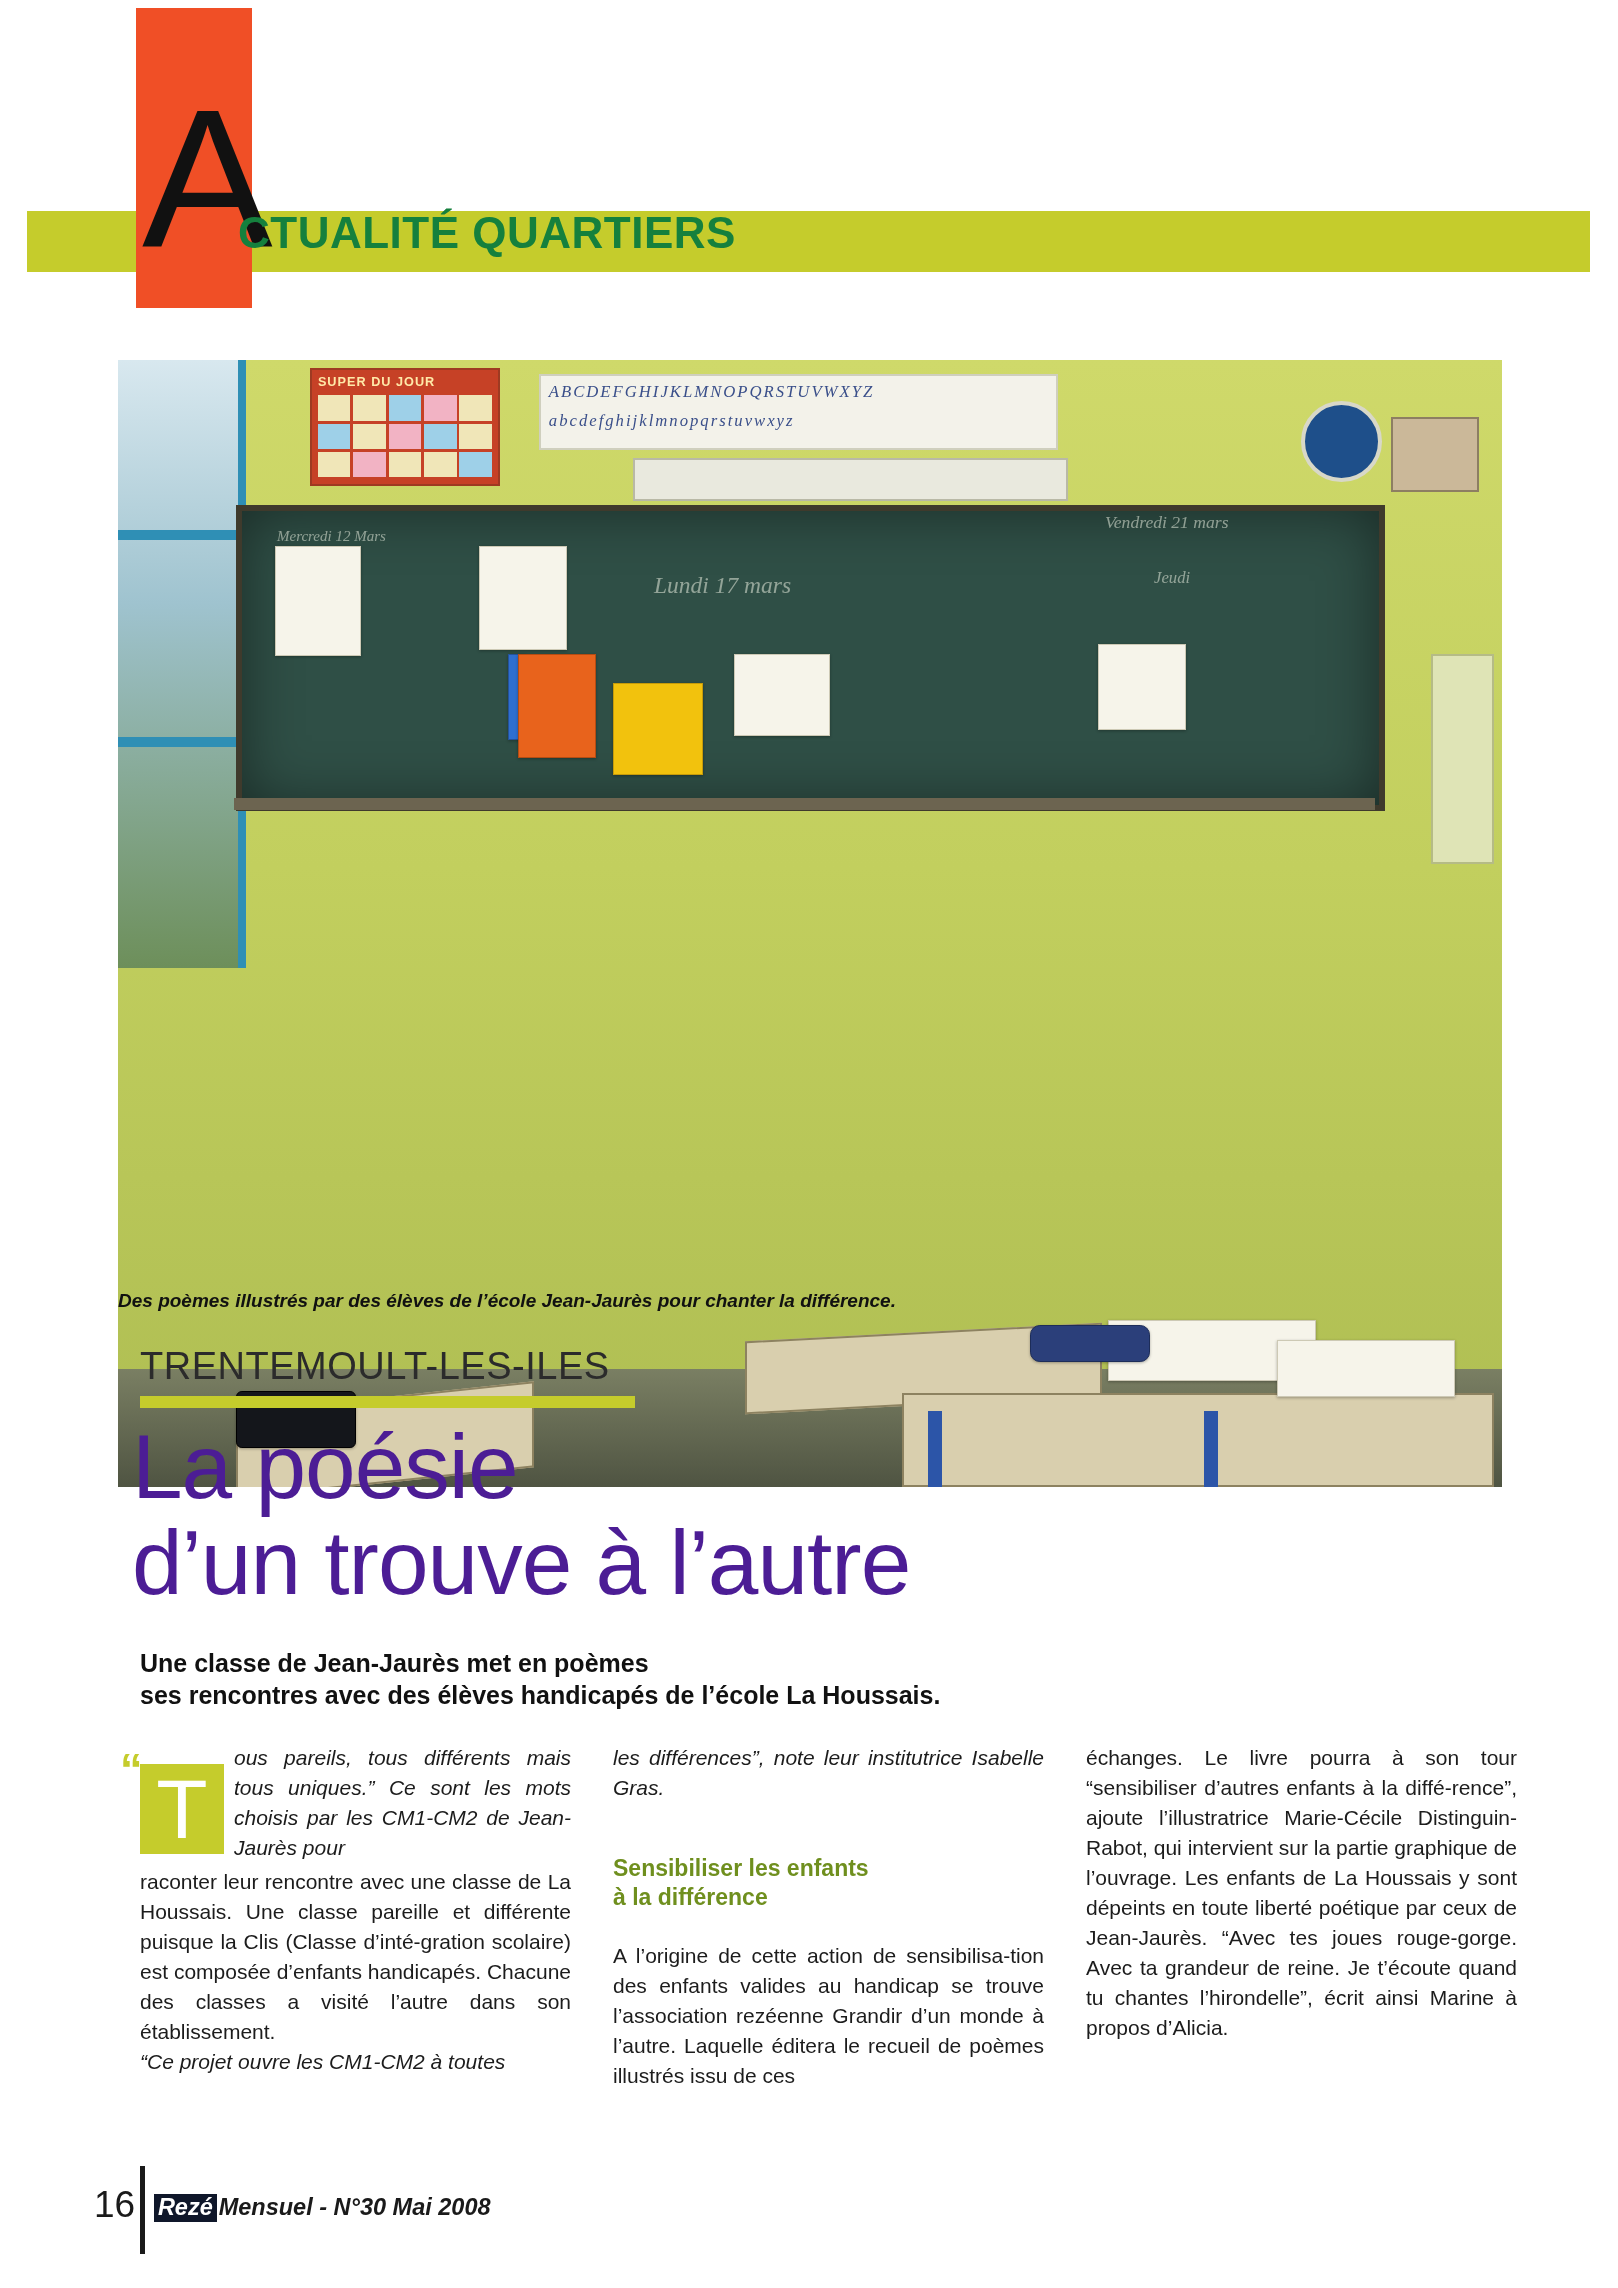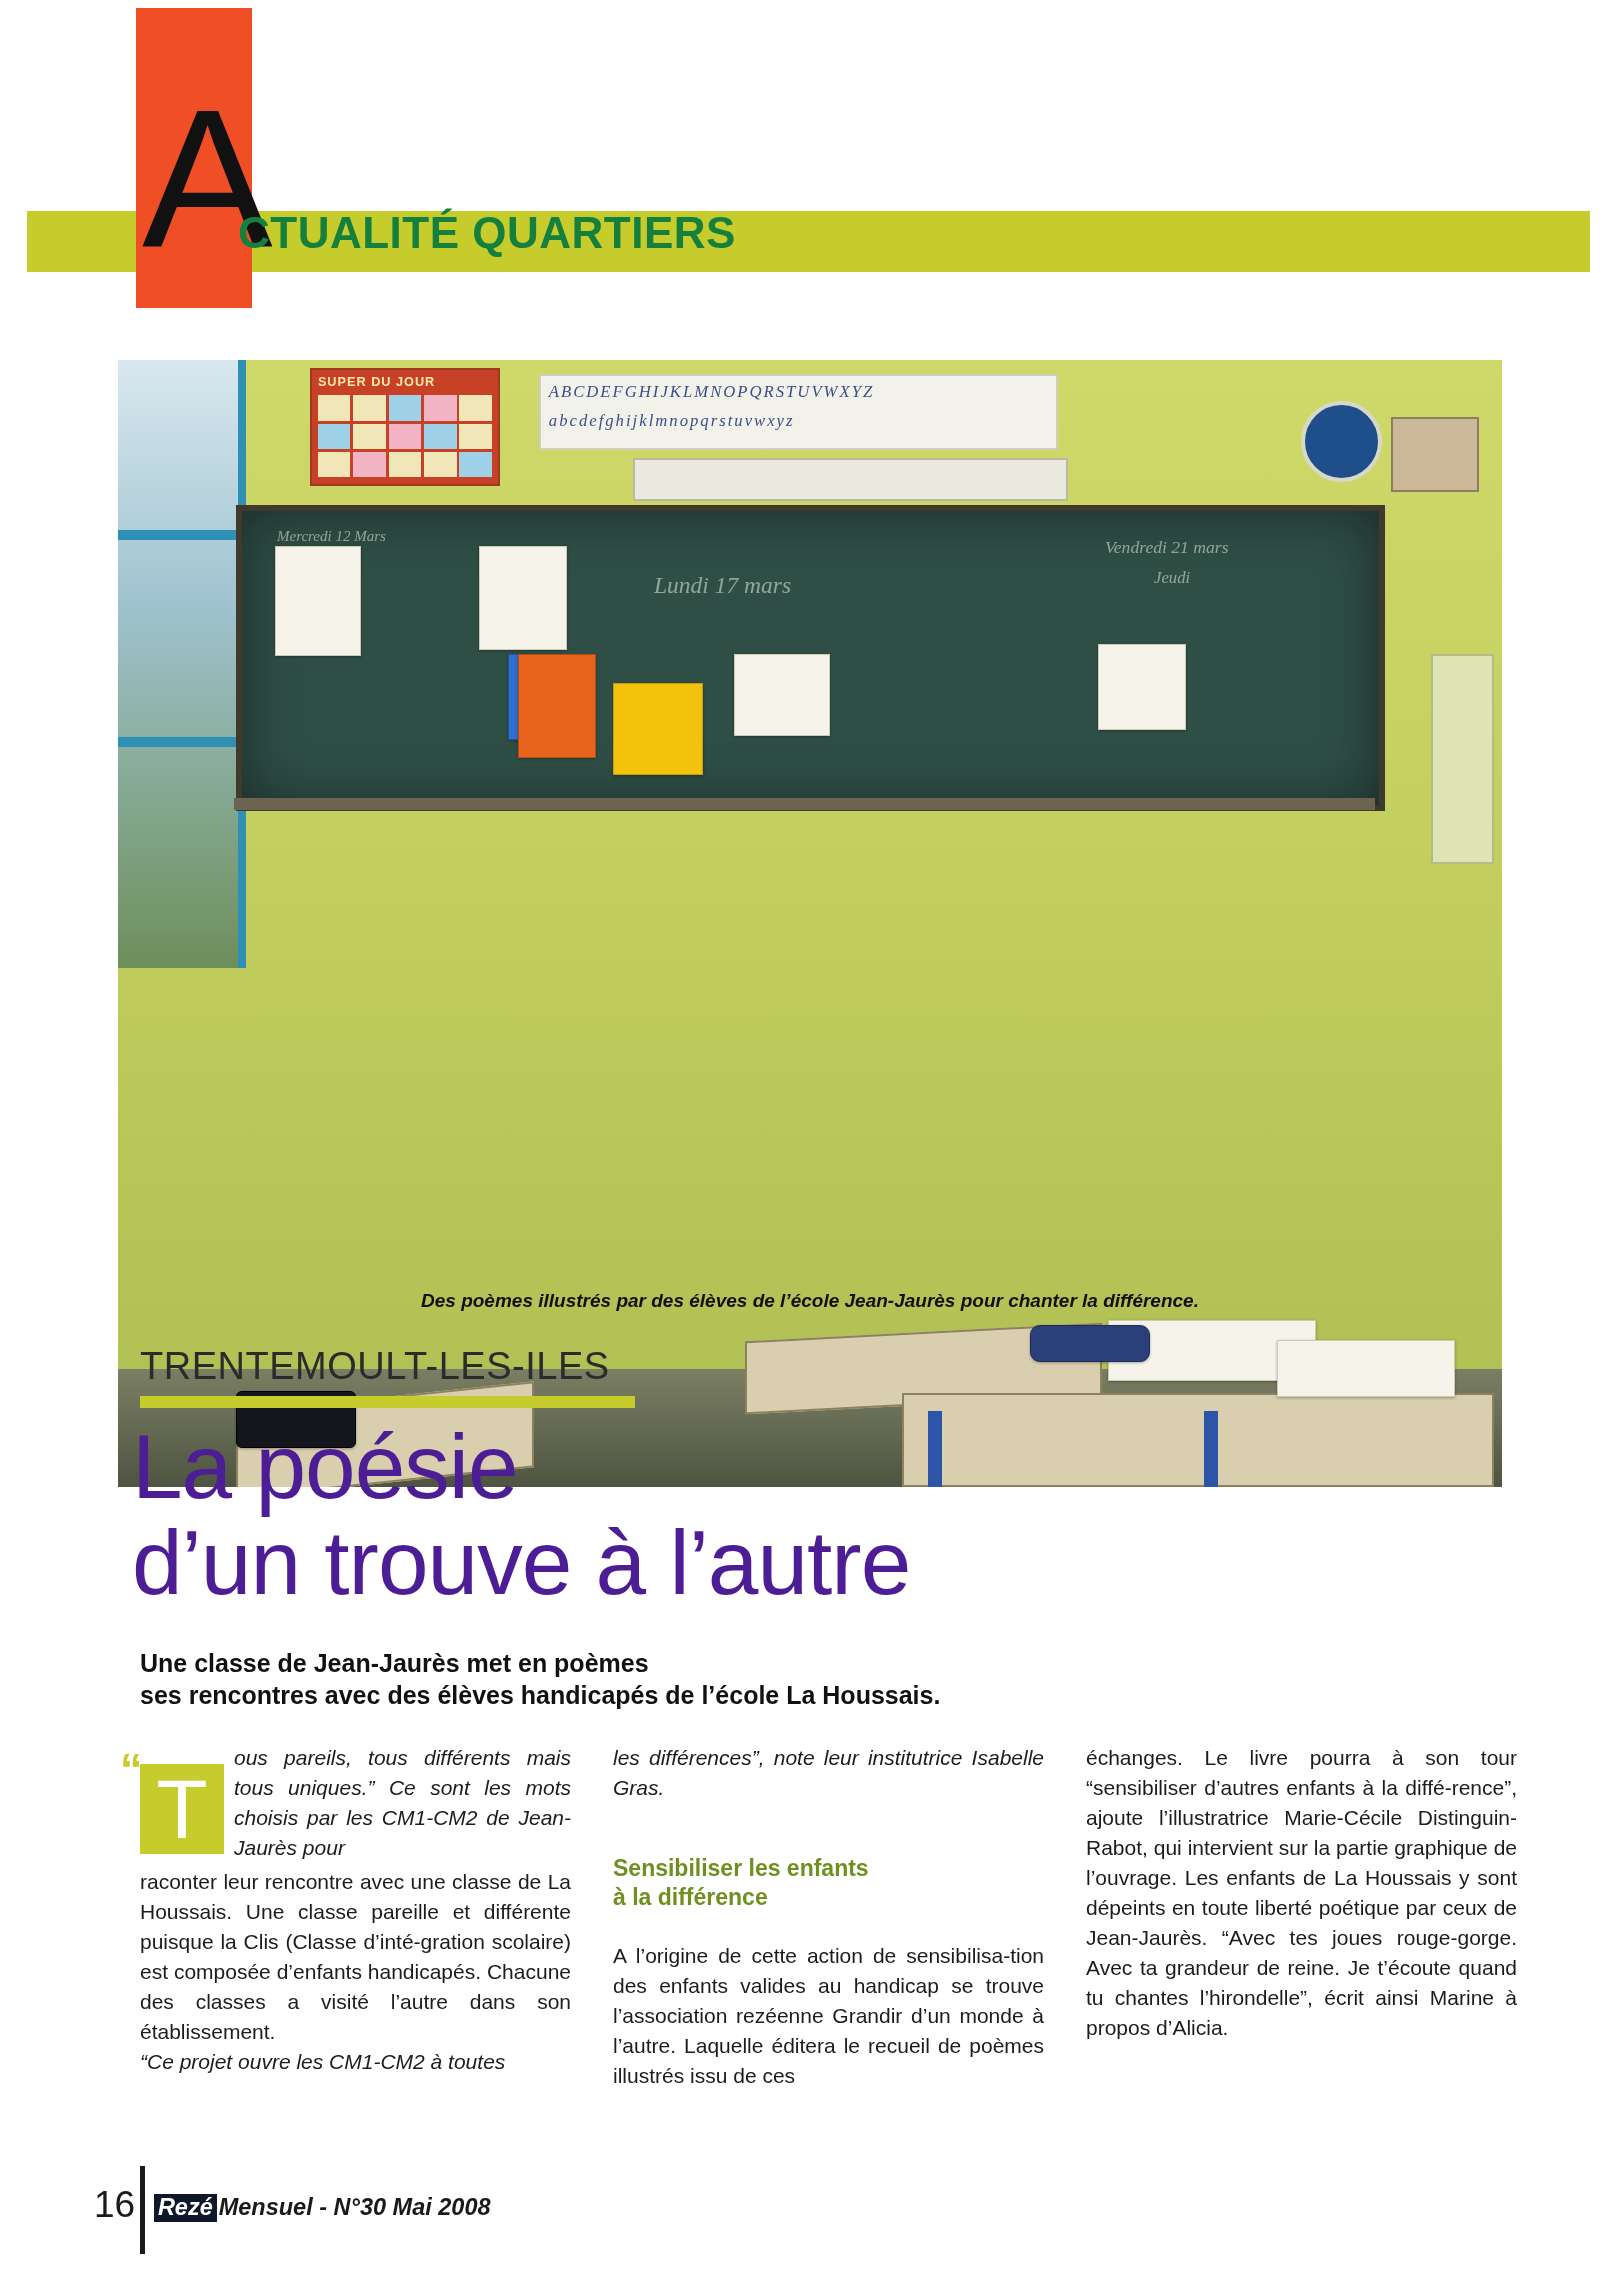--- a/index.html
+++ b/index.html
@@ -153,21 +153,21 @@
   .ph-floor {
     position:absolute; left:0; bottom:0; width:100%; height:118px;
     background: linear-gradient(180deg,#7a7f63 0%, #4f5442 100%);
   }
 
   .caption {
     position: absolute;
     left: 118px;
     top: 1290px;
     width: 1384px;
-    text-align: center;
+    text-align: left;
     font-size: 19px;
     font-weight: 700;
     font-style: italic;
     color: #111;
   }
 
   
   .kicker {
     position: absolute;
     left: 140px;
@@ -337,21 +337,21 @@
     </div>
 
     <div class="ph-shelf"></div>
     <div class="ph-clock"></div>
     <div class="ph-portrait"></div>
     <div class="ph-poster-r"></div>
 
     <div class="ph-board">
       <span class="ph-board-chalk" style="left:35px;top:17px;font-size:15px">Mercredi 12 Mars</span>
       <span class="ph-board-chalk" style="left:412px;top:61px;font-size:23.5px">Lundi 17 mars</span>
-      <span class="ph-board-chalk" style="left:863px;top:26px;font-size:17.6px">Vendredi 21 mars</span>
+      <span class="ph-board-chalk" style="left:863px;top:1px;font-size:17.6px">Vendredi 21 mars</span>
       <span class="ph-board-chalk" style="left:912px;top:57px;font-size:16.7px">Jeudi</span>
     </div>
     <div class="ph-board-ledge"></div>
 
     <div class="sheet" style="left:157px;top:186px;width:84px;height:108px"></div>
     <div class="sheet" style="left:361px;top:186px;width:86px;height:102px"></div>
     <div class="sheet" style="left:390px;top:294px;width:15.7px;height:84px;background:#2f6fd0;border-color:#24529c"></div>
     <div class="sheet" style="left:400px;top:294px;width:76px;height:102px;background:#e8631c;border-color:#b64c12"></div>
     <div class="sheet" style="left:495px;top:323px;width:88px;height:90px;background:#f2c20d;border-color:#c79b09"></div>
     <div class="sheet" style="left:616px;top:294px;width:94px;height:80px"></div>

